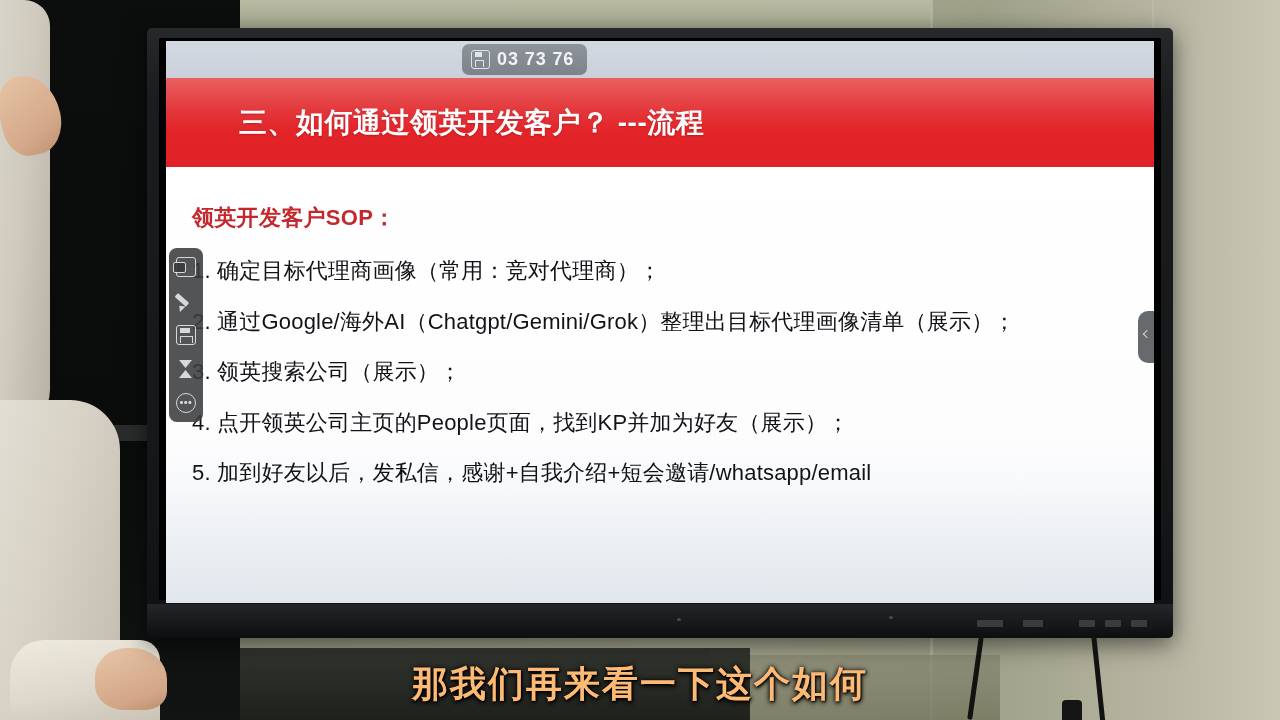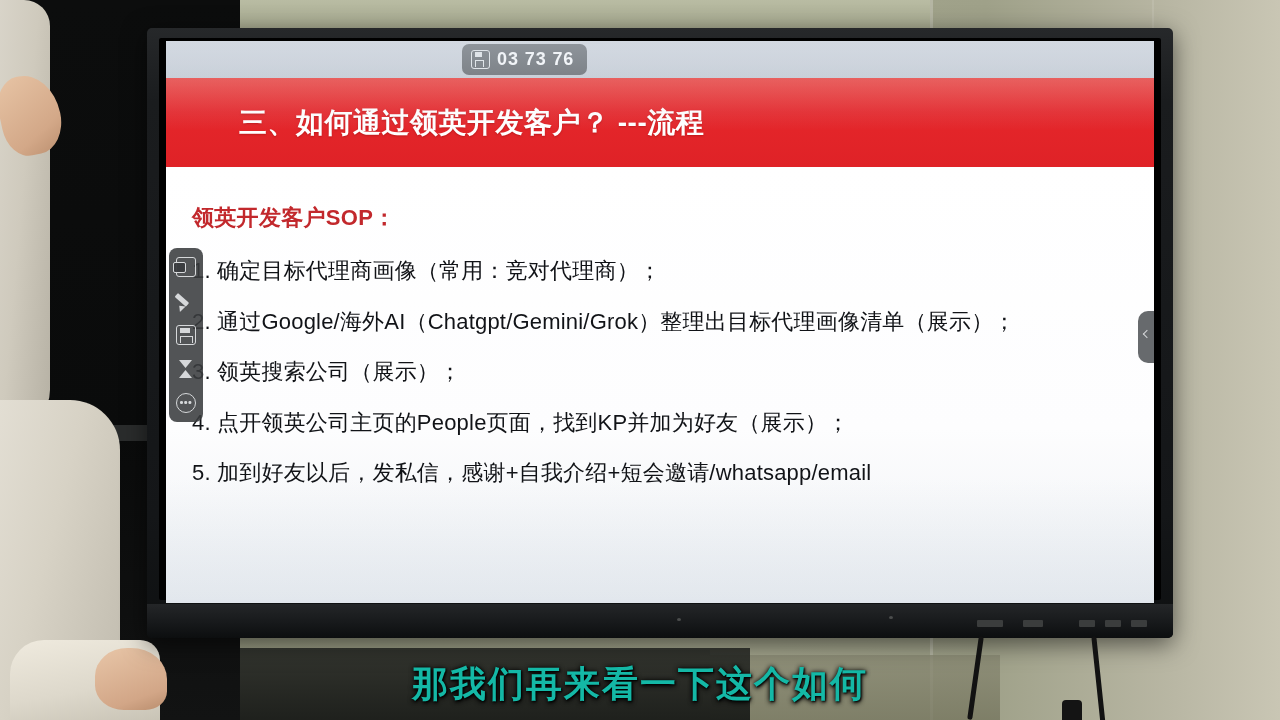--- a/index.html
+++ b/index.html
@@ -360,21 +360,21 @@
     border-left: 1.6px solid #d6d8da;
     border-bottom: 1.6px solid #d6d8da;
     transform: rotate(45deg);
   }
 
   
   .caption {
     position: absolute;
     left: 0; top: 660px; width: 1280px;
     text-align: center;
-    color: #14b8a6;
+    color: #fdba74;
     font-size: 36px;
     font-weight: 700;
     letter-spacing: 2px;
     text-shadow: 0 0 5px rgba(0,0,0,.85), 0 2px 5px rgba(0,0,0,.8), 1px 1px 2px rgba(0,0,0,.9);
     white-space: nowrap;
   }
 </style>
 </head>
 <body>
 

